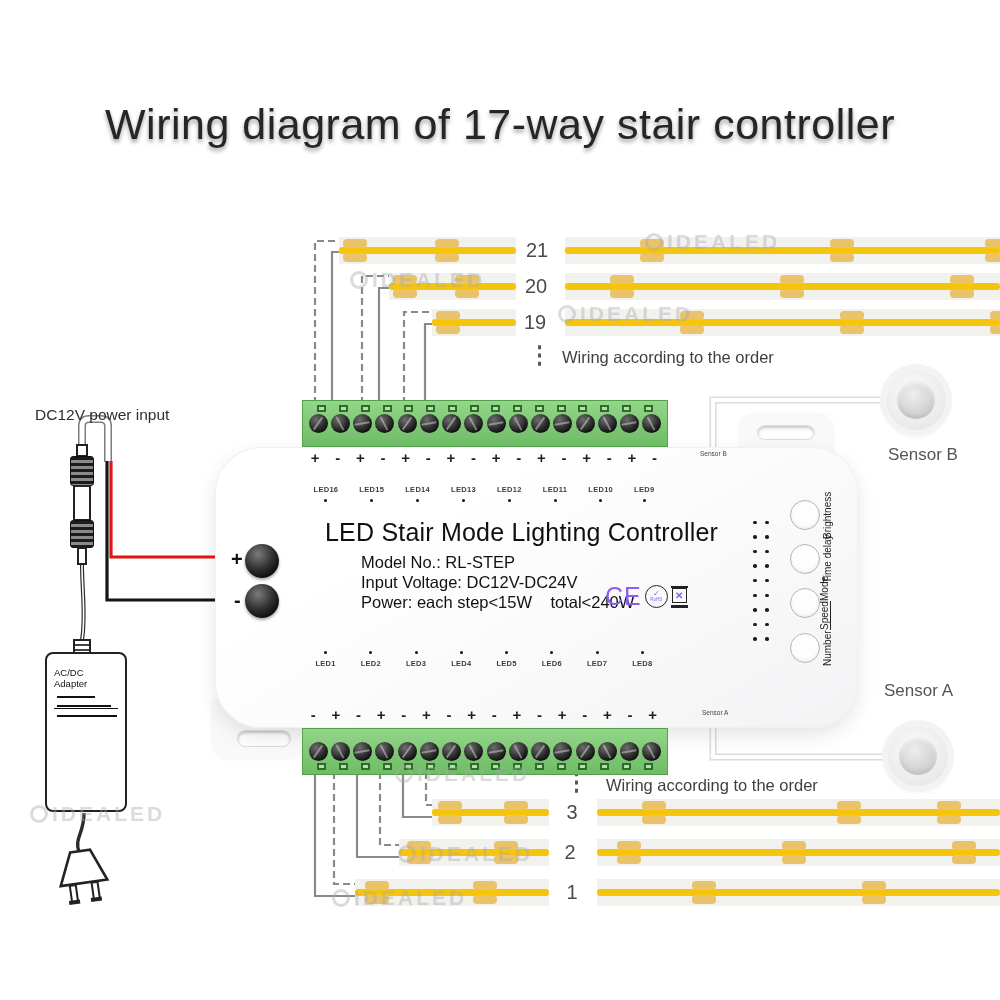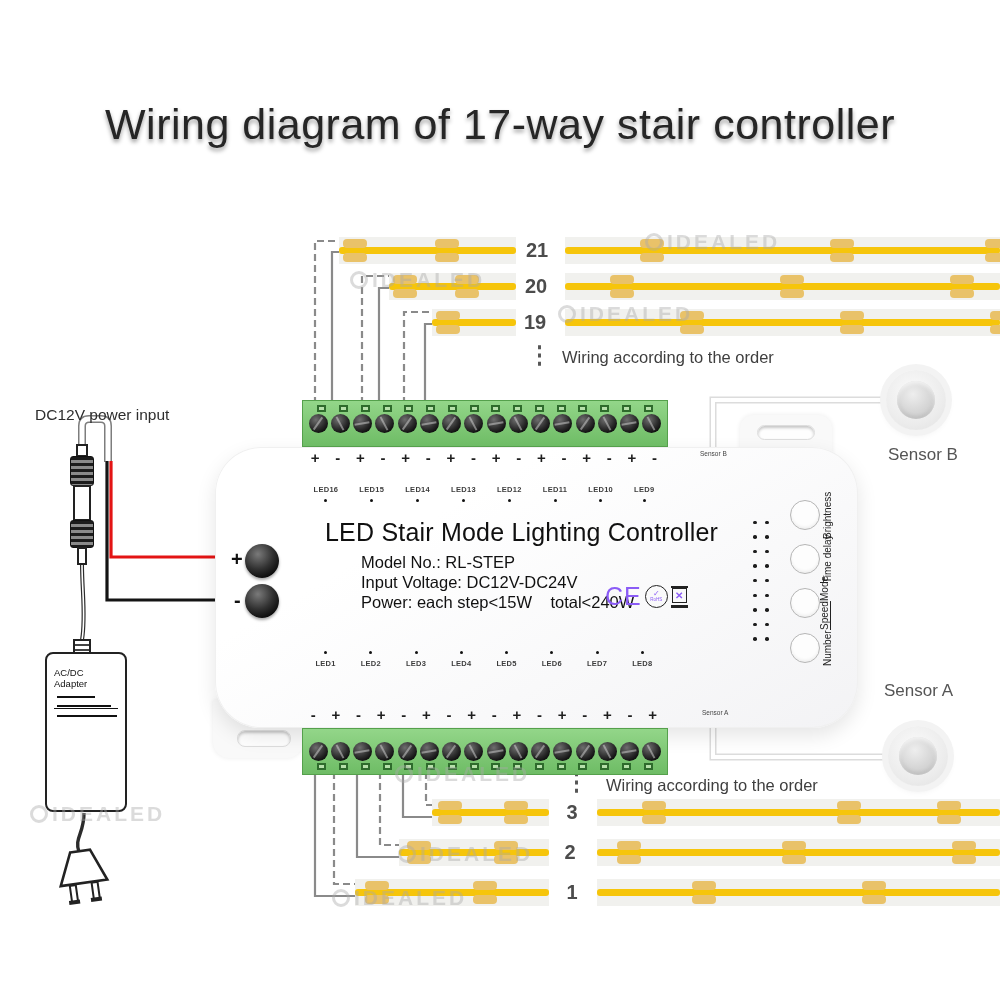--- a/index.html
+++ b/index.html
@@ -16,21 +16,21 @@
       font-weight:bold;font-size:21px;letter-spacing:3px;z-index:6;}
   .wm .ring{width:18px;height:18px;border-radius:50%;border:3px solid rgba(170,170,170,.42);
       box-sizing:border-box;}
 
   
   .strip{height:27px;background:#f1f1ee;overflow:hidden;z-index:2;}
   .strip .sline{position:absolute;left:0;top:10px;height:7px;width:100%;background:#f6c50b;border-radius:3px;}
   .strip .tab{position:absolute;width:24px;height:9px;background:#e9c269;border-radius:4px;}
   .strip .tab.t{top:2px}.strip .tab.b{bottom:2px}
 
-  .num{font-size:20px;color:#4c4c4c;width:40px;text-align:center;z-index:3;font-weight:bold;}
+  .num{font-size:20px;color:#4c4c4c;width:40px;text-align:center;z-index:3;}
   .vdots{font-size:21px;color:#555;font-weight:bold;transform:scaleY(1.15);z-index:3;}
   .order-note{font-size:16.5px;color:#3f3f3f;z-index:3;}
 
   
   #wires{left:0;top:0;z-index:1;}
 
   
   .ctab{background:#f9f9f9;box-shadow:0 0 5px rgba(0,0,0,.08);z-index:1;}
   .ctab .hole{position:absolute;background:#fefefe;border:1px solid #ddd;border-radius:8px;
               box-shadow:inset 0 2px 3px rgba(0,0,0,.22);}

